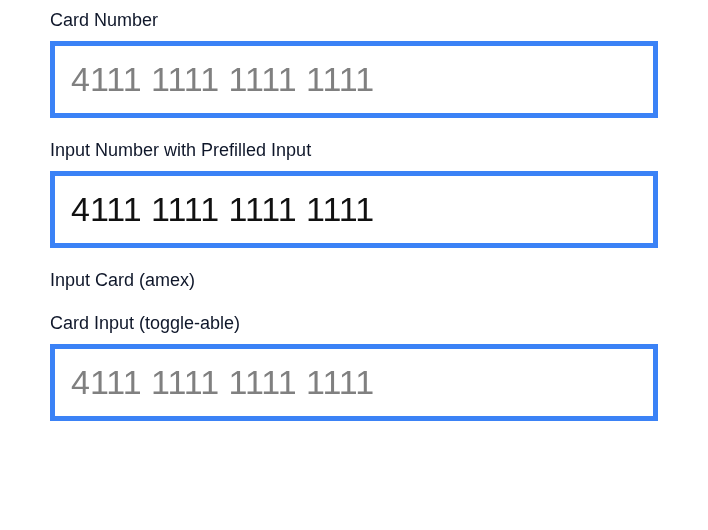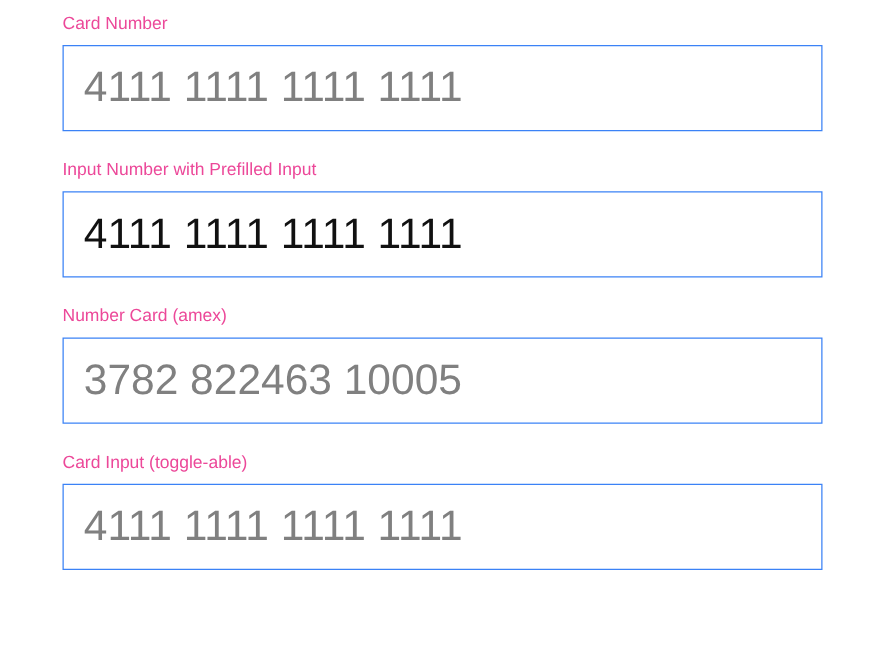--- a/index.html
+++ b/index.html
@@ -10,28 +10,28 @@
     body {
       font-family: Verdana, Geneva, sans-serif;
       background: #ffffff;
       padding: 10px 50px;
       width: 708px;
     }
     .field-group {
       margin-bottom: 22px;
     }
     .field-label {
-      font-size: 14px;
-      color: #ec4899;
+      font-size: 18px;
+      color: #0f172a;
       margin-bottom: 10px;
       display: block;
     }
     .card-input {
       width: 100%;
-      border: 1px solid #3b82f6;
+      border: 5px solid #3b82f6;
       padding: 14px 16px;
       font-size: 34px;
       font-family: Verdana, Geneva, sans-serif;
       letter-spacing: 0px;
       color: #111111;
       background: #ffffff;
       outline: none;
     }
     .card-input::placeholder {
       color: #808080;
@@ -45,20 +45,19 @@
   <label class="field-label">Card Number</label>
   <input type="text" class="card-input" placeholder="4111 1111 1111 1111" style="">
 </div>
 
 <div class="field-group">
   <label class="field-label">Input Number with Prefilled Input</label>
   <input type="text" class="card-input" placeholder="4111 1111 1111 1111" value="4111 1111 1111 1111" style="">
 </div>
 
 <div class="field-group">
-  <label class="field-label">Number Card (amex)</label>
-  <input type="text" class="card-input" placeholder="3782 822463 10005" style="">
+  <label class="field-label">Input Card (amex)</label>
 </div>
 
 <div class="field-group">
   <label class="field-label">Card Input (toggle-able)</label>
   <input type="text" class="card-input" placeholder="4111 1111 1111 1111" style="">
 </div>
 
 </body></html>

